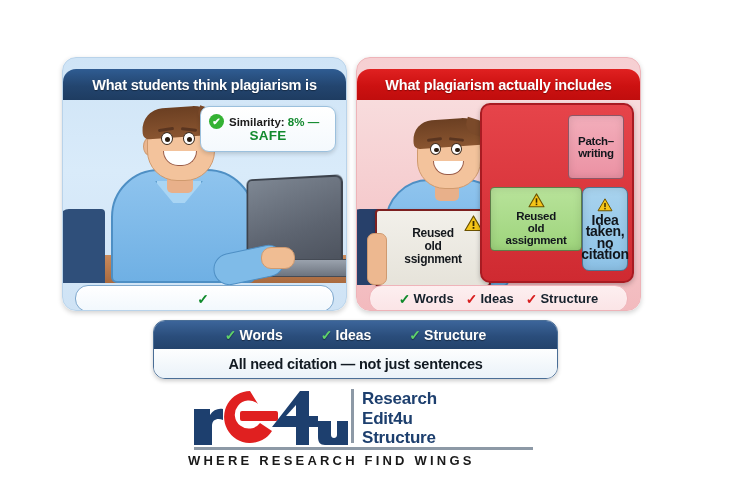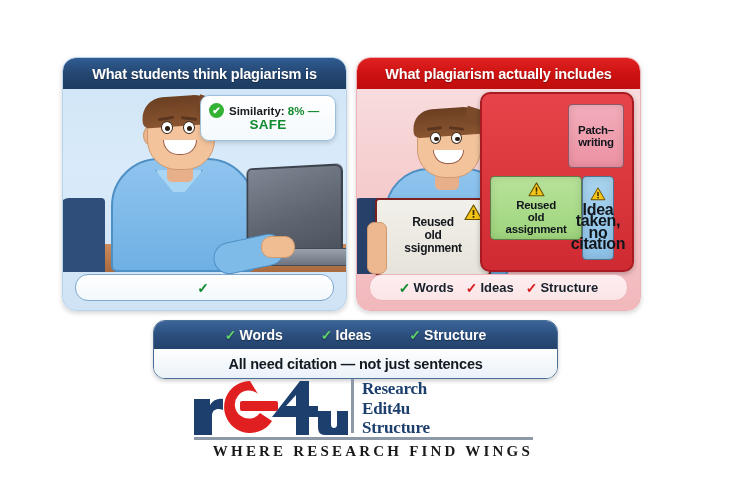--- a/index.html
+++ b/index.html
@@ -30,20 +30,21 @@
     border:1px solid #eeb3b8;
   }
   .panel-header{
     height:31px;
     display:flex;align-items:center;justify-content:center;
     color:#ffffff;
     font-size:14.5px;font-weight:bold;
     letter-spacing:-.2px;
     text-shadow:0 1px 1px rgba(0,0,0,.35);
     border-radius:13px 13px 0 0;
+    margin-top:11px;
   }
   .hdr-blue{background:linear-gradient(180deg,#2f5c92 0%,#23456f 55%,#1e3c61 100%);}
   .hdr-red{background:linear-gradient(180deg,#e02121 0%,#cc1111 55%,#c00d0d 100%);}
 
   .panel-body{position:relative;height:221px;}
 
   
   .illus{position:absolute;inset:0;overflow:hidden;}
   .desk{
     position:absolute;left:0;right:0;bottom:38px;height:28px;
@@ -219,21 +220,21 @@
     border-radius:4px;
     display:flex;flex-direction:column;align-items:center;justify-content:center;
     font-size:11.5px;font-weight:bold;color:#12161c;
     line-height:12px;text-align:center;letter-spacing:-.3px;
     box-shadow:inset 0 0 9px rgba(0,0,0,.12);
     box-sizing:border-box;
   }
   .pz1{left:8px;top:10px;width:78px;height:72px;background:linear-gradient(180deg,#f5dd92 0%,#ecc96b 100%);}
   .pz2{left:86px;top:10px;width:56px;height:64px;background:linear-gradient(180deg,#f3aebb 0%,#eb91a3 100%);border-color:#8d5766;}
   .pz3{left:8px;top:82px;width:92px;height:64px;background:linear-gradient(180deg,#b8e39a 0%,#9ed47c 100%);border-color:#5e7c48;}
-  .pz4{left:100px;top:82px;width:32px;height:84px;background:linear-gradient(180deg,#a8d3ee 0%,#8cc1e6 100%);border-color:#4d7490;font-size:16px;line-height:11.5px;}
+  .pz4{left:100px;top:82px;width:46px;height:84px;background:linear-gradient(180deg,#a8d3ee 0%,#8cc1e6 100%);border-color:#4d7490;font-size:14px;line-height:11.5px;border-radius:7px;}
   .warn{
     width:17px;height:15px;position:relative;margin-bottom:2px;
   }
   .warn svg{display:block;}
 
   
   .banner{
     position:absolute;left:153px;top:320px;width:403px;
     border-radius:12px;overflow:hidden;
     border:1.5px solid #4a6e96;
@@ -248,39 +249,39 @@
   }
   .banner-top .tick{color:#5fd36a;}
   .banner-bot{
     height:29px;
     background:linear-gradient(180deg,#fdfefe 0%,#eaf2f9 100%);
     display:flex;align-items:center;justify-content:center;
     font-size:14.5px;font-weight:bold;color:#121a22;letter-spacing:-.2px;
   }
 
   
-  .logo{position:absolute;left:188px;top:377px;width:345px;height:80px;font-family:Liberation Serif, serif;}
+  .logo{position:absolute;left:188px;top:387px;width:345px;height:80px;}
   .logo-mark{position:absolute;left:0;top:0;width:160px;height:62px;}
   .logo-mark svg{display:block;}
   .logo-divider{
     position:absolute;left:163px;top:2px;width:3px;height:54px;
     background:#8d99a6;
   }
   .logo-words{
     position:absolute;left:174px;top:2px;
     font-size:17px;font-weight:bold;color:#1d3f6e;
     line-height:19.5px;letter-spacing:-.2px;
   }
   .logo-rule{
     position:absolute;left:6px;top:60px;width:339px;height:2.5px;
     background:#8d99a6;
   }
   .logo-tag{
     position:absolute;left:0;top:66px;width:345px;
-    text-align:right;font-size:15px;font-weight:bold;
+    text-align:left;font-size:13px;font-weight:bold;
     color:#1a1a1a;letter-spacing:3.2px;
   }
 </style>
 </head>
 <body>
 
 <div class="canvas">
 
   <div class="panel panel-left">
     <div class="panel-header hdr-blue">What students think plagiarism is</div>

